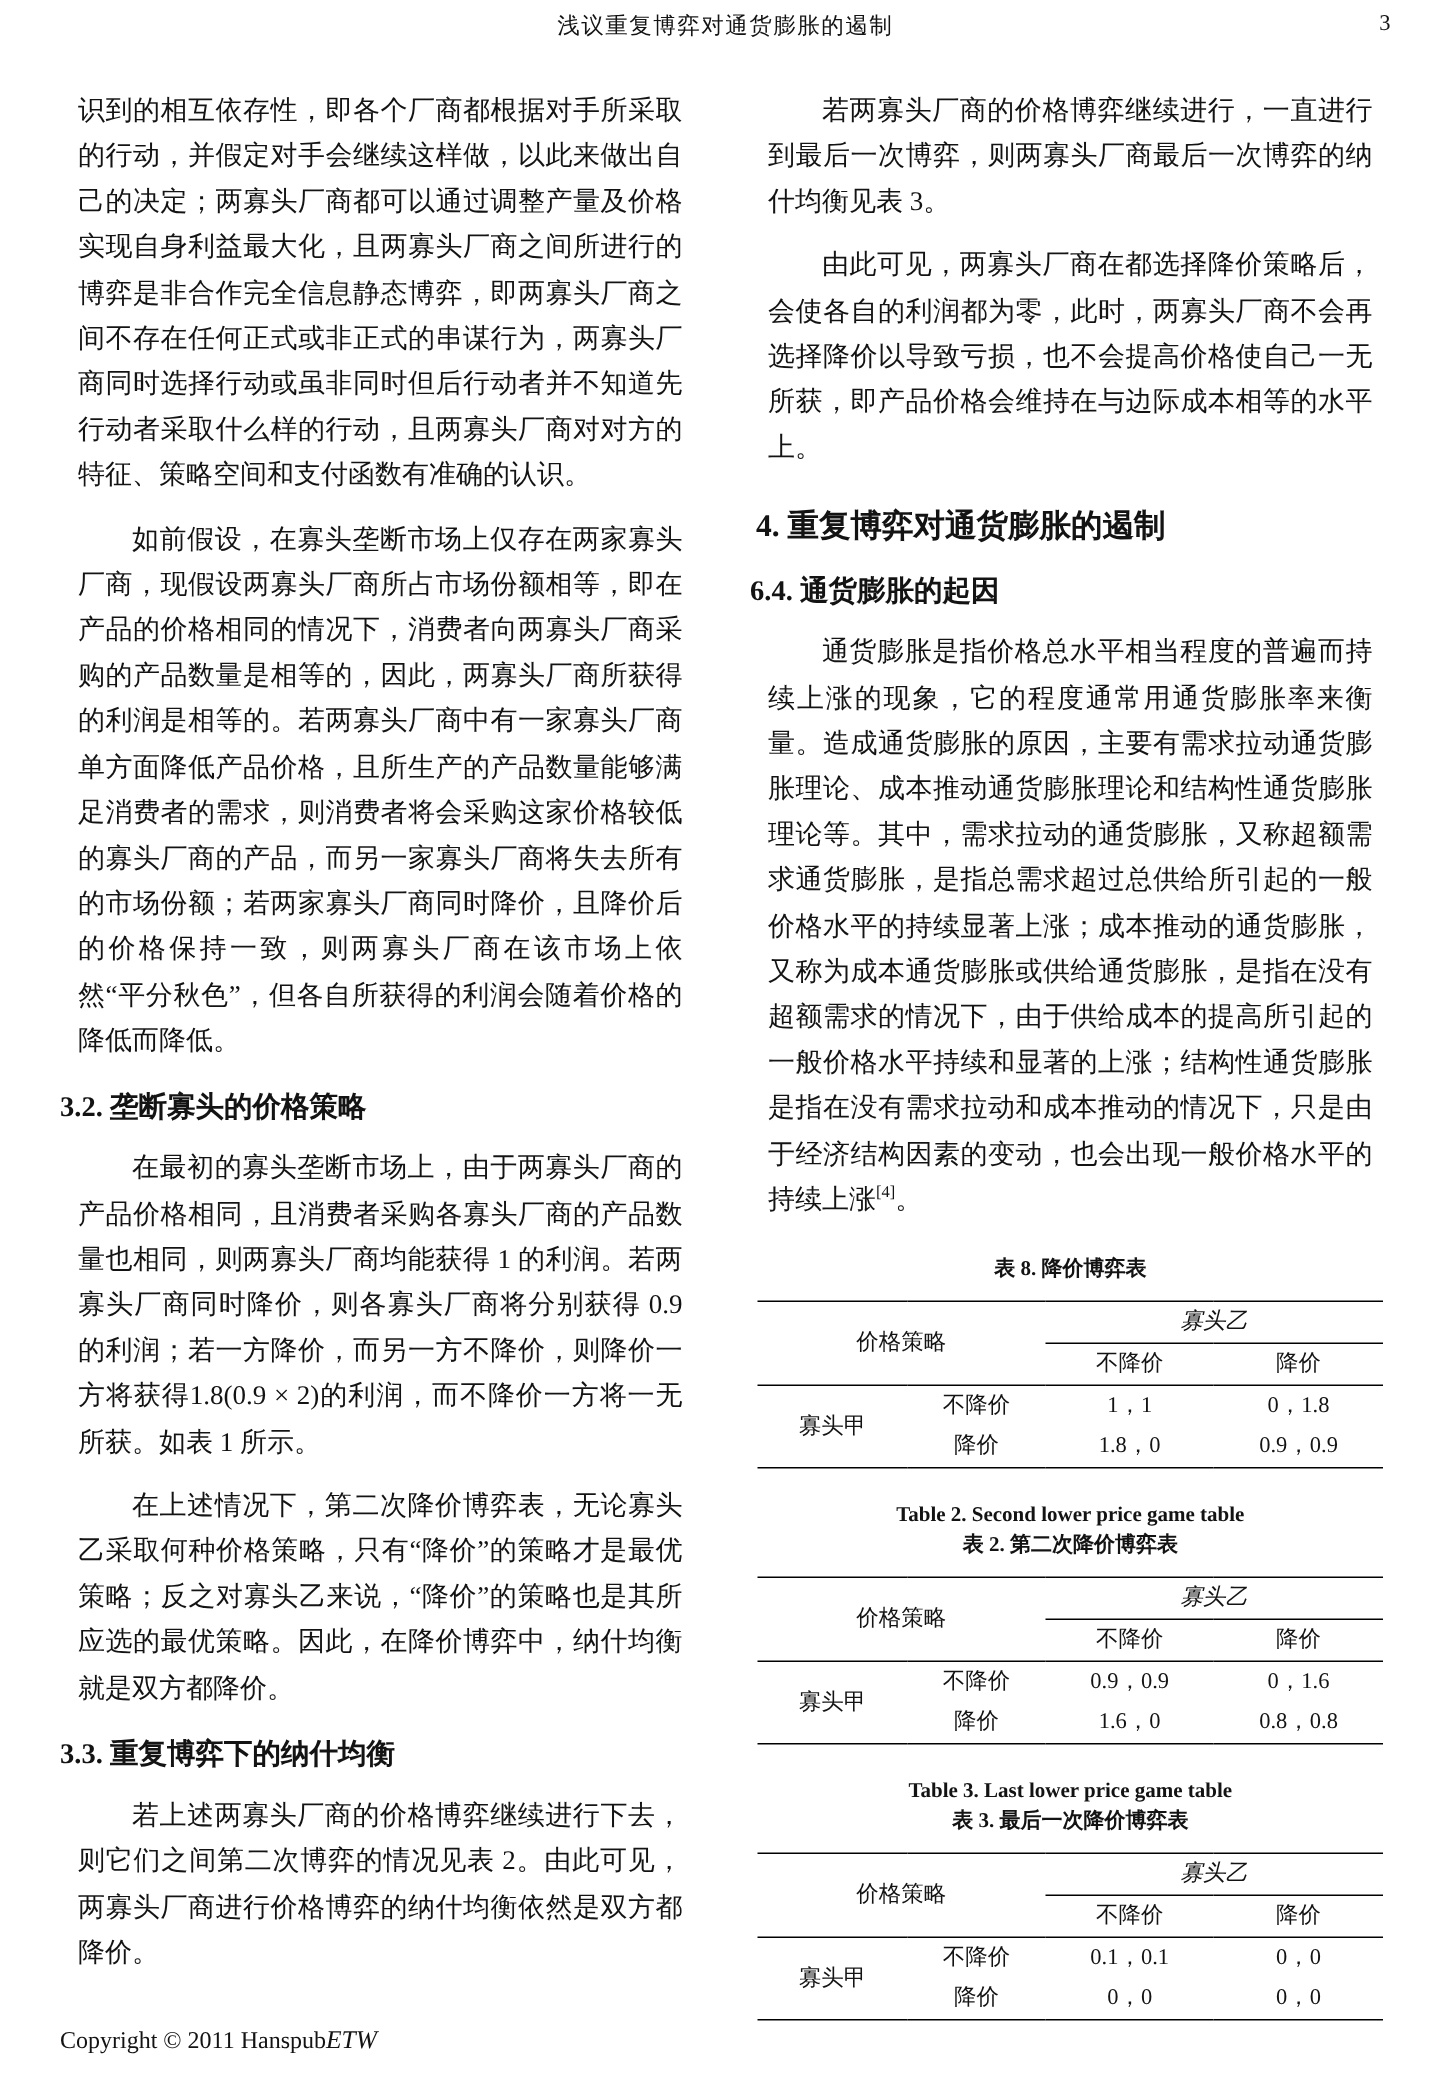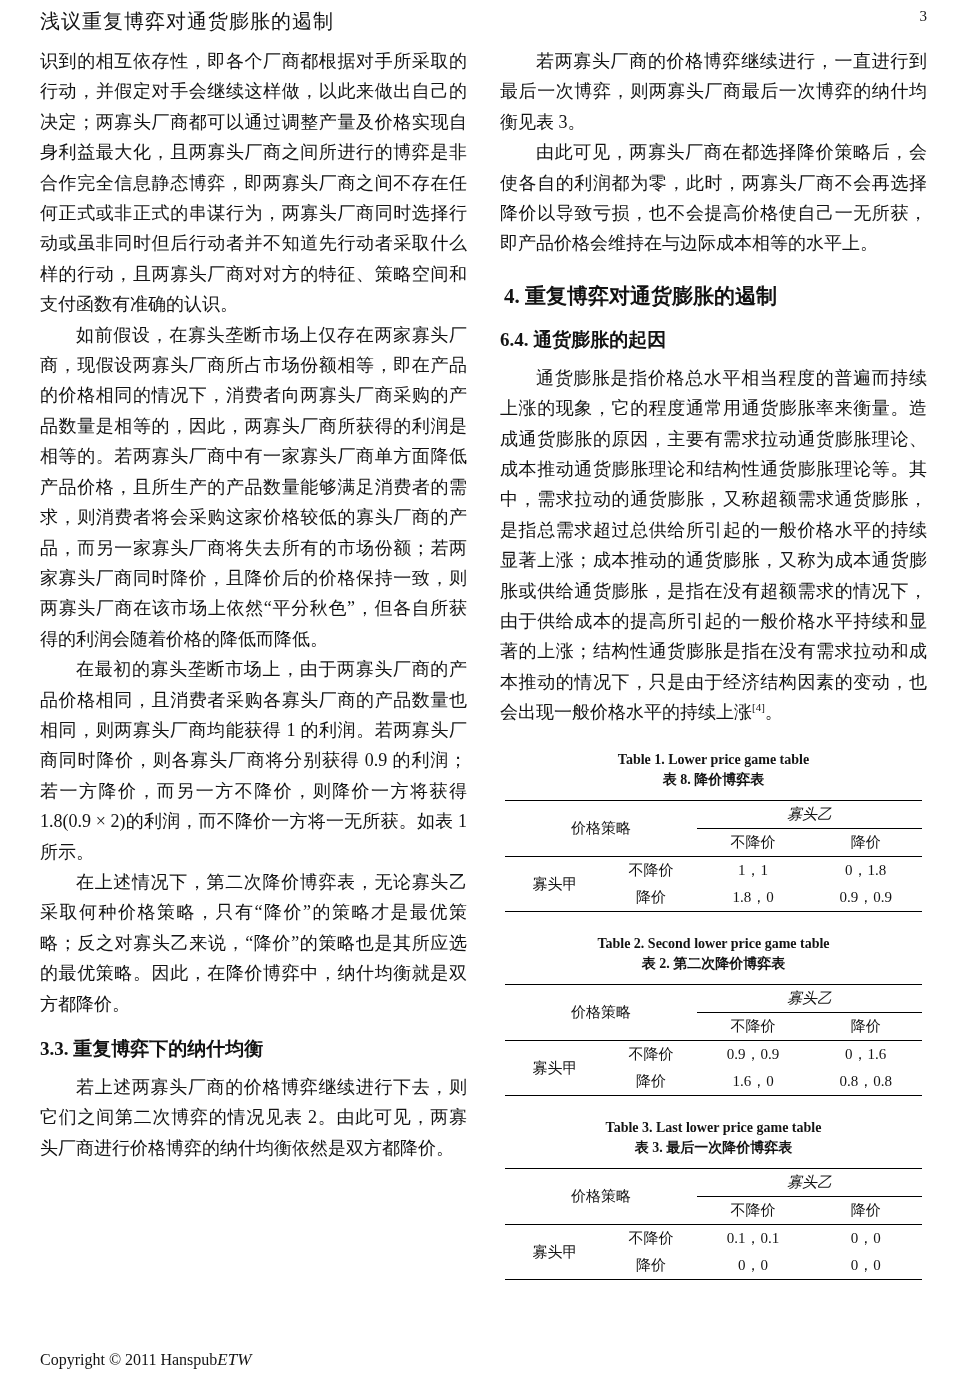--- a/index.html
+++ b/index.html
@@ -2,26 +2,26 @@
 <html><head>
 <meta charset="utf-8">
 <style>
   html, body { margin:0; padding:0; background:#ffffff; }
   body {
     width:967px; height:1386px; position:relative; overflow:hidden;
     font-family:"Liberation Serif","DejaVu Serif",serif;
     color:#131313;
   }
   .running-head { position:absolute; top:8px; left:40px; right:40px; height:24px; }
-  .running-title { font-size:20px; letter-spacing:1px; }
+  .running-title { text-align:center; font-size:15px; letter-spacing:1px; }
   .running-page { position:absolute; right:0; top:0; font-size:15px; }
 
   .cols { position:absolute; top:46px; left:40px; width:887px; display:flex; justify-content:space-between; }
   .col { width:427px; font-size:18px; line-height:30.4px; text-align:justify; text-justify:inter-ideograph; }
-  .col p { margin:0; text-indent:2em; }
+  .col p { margin:12px; text-indent:2em; }
   .col p.first { text-indent:0; }
 
   h2.sec { font-size:21px; font-weight:bold; margin:24px 4px 14px; text-indent:0; line-height:1.3; }
   h3.sec { font-size:19px; font-weight:bold; margin:18px 0 10px; text-indent:0; line-height:1.3; }
 
   sup.ref { font-size:11px; line-height:0; }
 
   .table-block { margin-top:22px; }
   .tcap { text-align:center; font-weight:bold; line-height:20px; margin-bottom:10px; }
   .tcap-en { font-size:14px; }
@@ -46,36 +46,36 @@
   <div class="running-head">
     <div class="running-title">浅议重复博弈对通货膨胀的遏制</div>
     <div class="running-page">3</div>
   </div>
 
   <div class="cols">
 
     <div class="col">
       <p class="first">识到的相互依存性，即各个厂商都根据对手所采取的行动，并假定对手会继续这样做，以此来做出自己的决定；两寡头厂商都可以通过调整产量及价格实现自身利益最大化，且两寡头厂商之间所进行的博弈是非合作完全信息静态博弈，即两寡头厂商之间不存在任何正式或非正式的串谋行为，两寡头厂商同时选择行动或虽非同时但后行动者并不知道先行动者采取什么样的行动，且两寡头厂商对对方的特征、策略空间和支付函数有准确的认识。</p>
       <p>如前假设，在寡头垄断市场上仅存在两家寡头厂商，现假设两寡头厂商所占市场份额相等，即在产品的价格相同的情况下，消费者向两寡头厂商采购的产品数量是相等的，因此，两寡头厂商所获得的利润是相等的。若两寡头厂商中有一家寡头厂商单方面降低产品价格，且所生产的产品数量能够满足消费者的需求，则消费者将会采购这家价格较低的寡头厂商的产品，而另一家寡头厂商将失去所有的市场份额；若两家寡头厂商同时降价，且降价后的价格保持一致，则两寡头厂商在该市场上依然“平分秋色”，但各自所获得的利润会随着价格的降低而降低。</p>
+      <h3 class="sec">3.2. 垄断寡头的价格策略</h3>
       <p>在最初的寡头垄断市场上，由于两寡头厂商的产品价格相同，且消费者采购各寡头厂商的产品数量也相同，则两寡头厂商均能获得 1 的利润。若两寡头厂商同时降价，则各寡头厂商将分别获得 0.9 的利润；若一方降价，而另一方不降价，则降价一方将获得1.8(0.9 × 2)的利润，而不降价一方将一无所获。如表 1 所示。</p>
       <p>在上述情况下，第二次降价博弈表，无论寡头乙采取何种价格策略，只有“降价”的策略才是最优策略；反之对寡头乙来说，“降价”的策略也是其所应选的最优策略。因此，在降价博弈中，纳什均衡就是双方都降价。</p>
       <h3 class="sec">3.3. 重复博弈下的纳什均衡</h3>
       <p>若上述两寡头厂商的价格博弈继续进行下去，则它们之间第二次博弈的情况见表 2。由此可见，两寡头厂商进行价格博弈的纳什均衡依然是双方都降价。</p>
     </div>
 
     <div class="col">
       <p>若两寡头厂商的价格博弈继续进行，一直进行到最后一次博弈，则两寡头厂商最后一次博弈的纳什均衡见表 3。</p>
       <p>由此可见，两寡头厂商在都选择降价策略后，会使各自的利润都为零，此时，两寡头厂商不会再选择降价以导致亏损，也不会提高价格使自己一无所获，即产品价格会维持在与边际成本相等的水平上。</p>
       <h2 class="sec">4. 重复博弈对通货膨胀的遏制</h2>
       <h3 class="sec">6.4. 通货膨胀的起因</h3>
       <p><span>通货膨胀是指价格总水平相当程度的普遍而持续上涨的现象，它的程度通常用通货膨胀率来衡量。造成通货膨胀的原因，主要有需求拉动通货膨胀理论、成本推动通货膨胀理论和结构性通货膨胀理论等。其中，需求拉动的通货膨胀，又称超额需求通货膨胀，是指总需求超过总供给所引起的一般价格水平的持续显著上涨；成本推动的通货膨胀，又称为成本通货膨胀或供给通货膨胀，是指在没有超额需求的情况下，由于供给成本的提高所引起的一般价格水平持续和显著的上涨；结构性通货膨胀是指在没有需求拉动和成本推动的情况下，只是由于经济结构因素的变动，也会出现一般价格水平的持续上涨</span><sup class="ref">[4]</sup><span>。</span></p>
 
       <div class="table-block">
         <div class="tcap">
-          <div class="tcap-en">Table 1. Lower price game table</div>
           <div class="tcap-zh">表 8. 降价博弈表</div>
         </div>
         <table class="game">
           <colgroup>
               <col style="width:24%">
               <col style="width:22%">
               <col style="width:27%">
               <col style="width:27%">
             </colgroup>
           <tbody>

